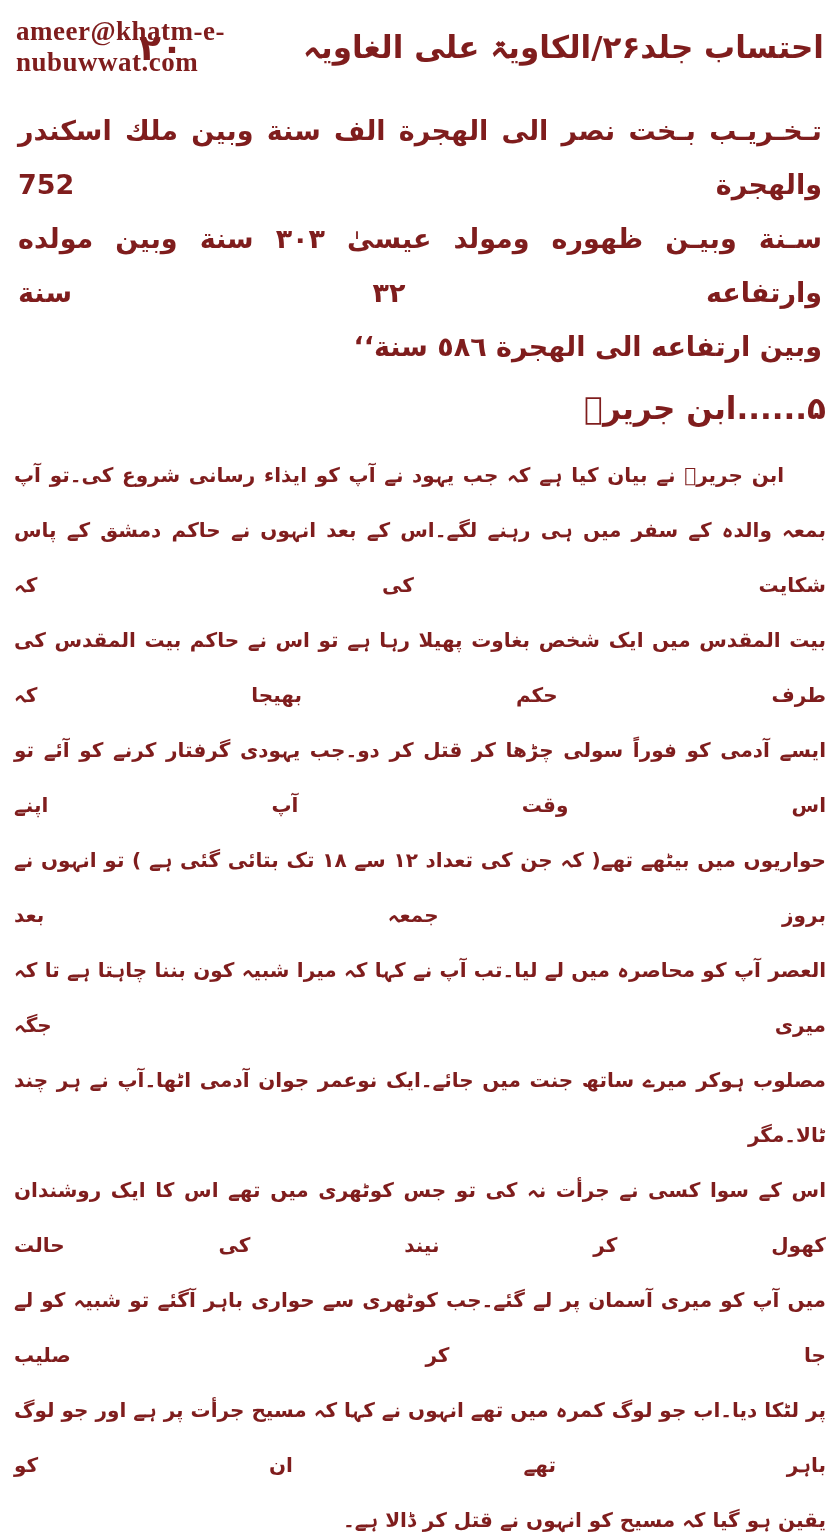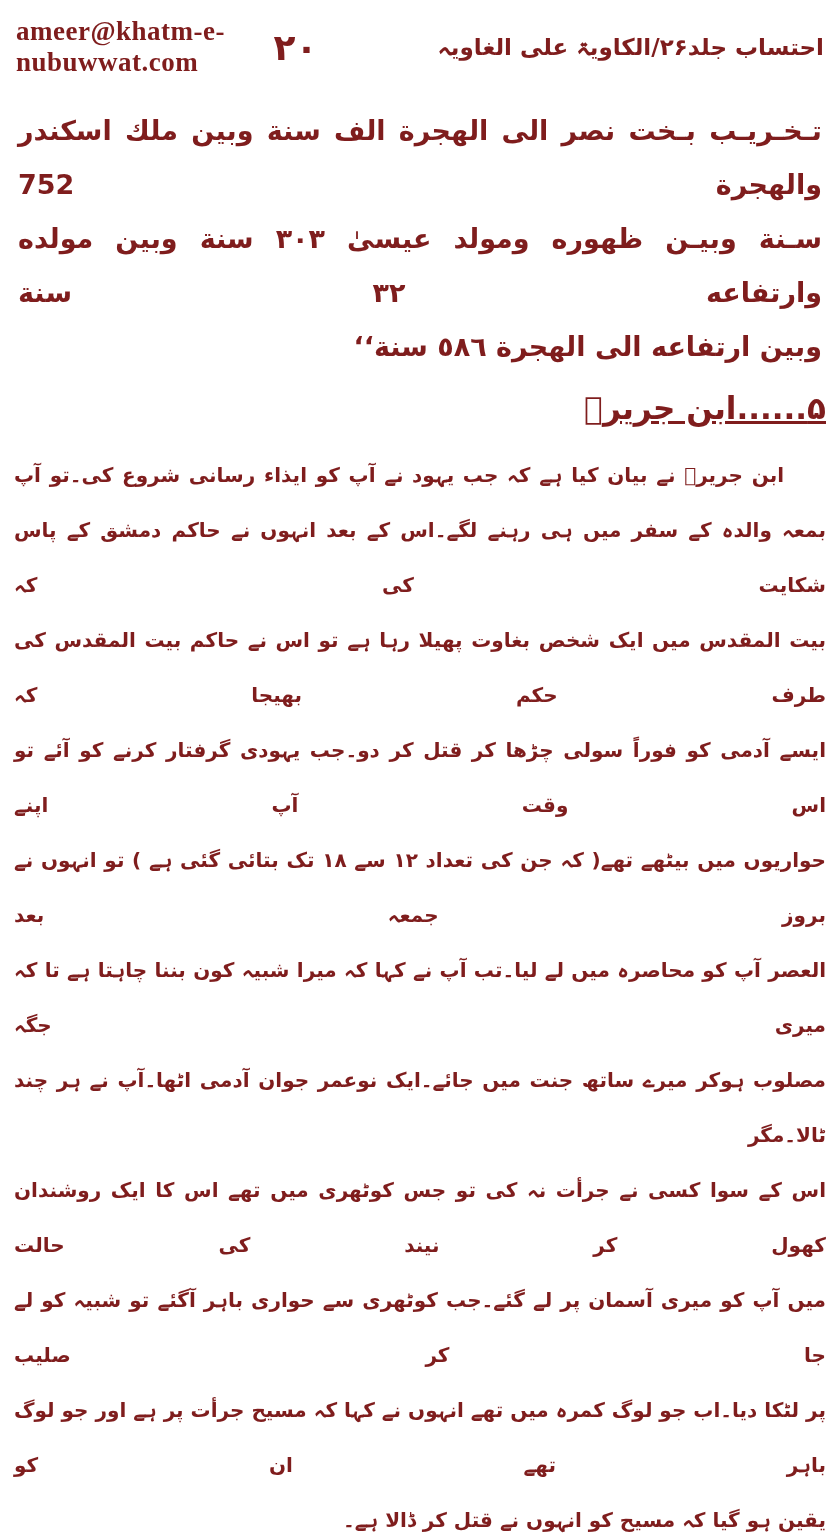--- a/index.html
+++ b/index.html
@@ -18,33 +18,33 @@
   }
   .email{
     font-family:"Liberation Serif",serif;
     font-weight:bold;font-size:27px;letter-spacing:0.5px;
   }
   .pagenum{
     font-weight:bold;font-size:36px;direction:rtl;
     transform:translateX(-120px);
   }
   .book-title{
-    direction:rtl;font-weight:bold;font-size:23px;white-space:nowrap;
+    direction:rtl;font-weight:bold;font-size:31px;white-space:nowrap;
   }
   .header-rule{height:9px;background:#000;margin:8px 2px 12px 2px;}
   
   .arabic{
     direction:rtl;font-weight:bold;font-size:27px;line-height:54px;
     margin:2px 6px 0 6px;
   }
   .arabic .line{text-align:justify;text-align-last:justify;}
   
   .heading{
     direction:rtl;text-align:right;font-weight:bold;font-size:31px;
-    margin:6px 2px 4px 0;line-height:56px;text-decoration:underline;
+    margin:6px 2px 4px 0;line-height:56px;
   }
   
   .para{
     direction:rtl;font-weight:bold;font-size:20px;line-height:55px;
     margin:8px 2px;
   }
   .line{
     direction:rtl;text-align:justify;text-align-last:justify;
     white-space:normal;
   }

